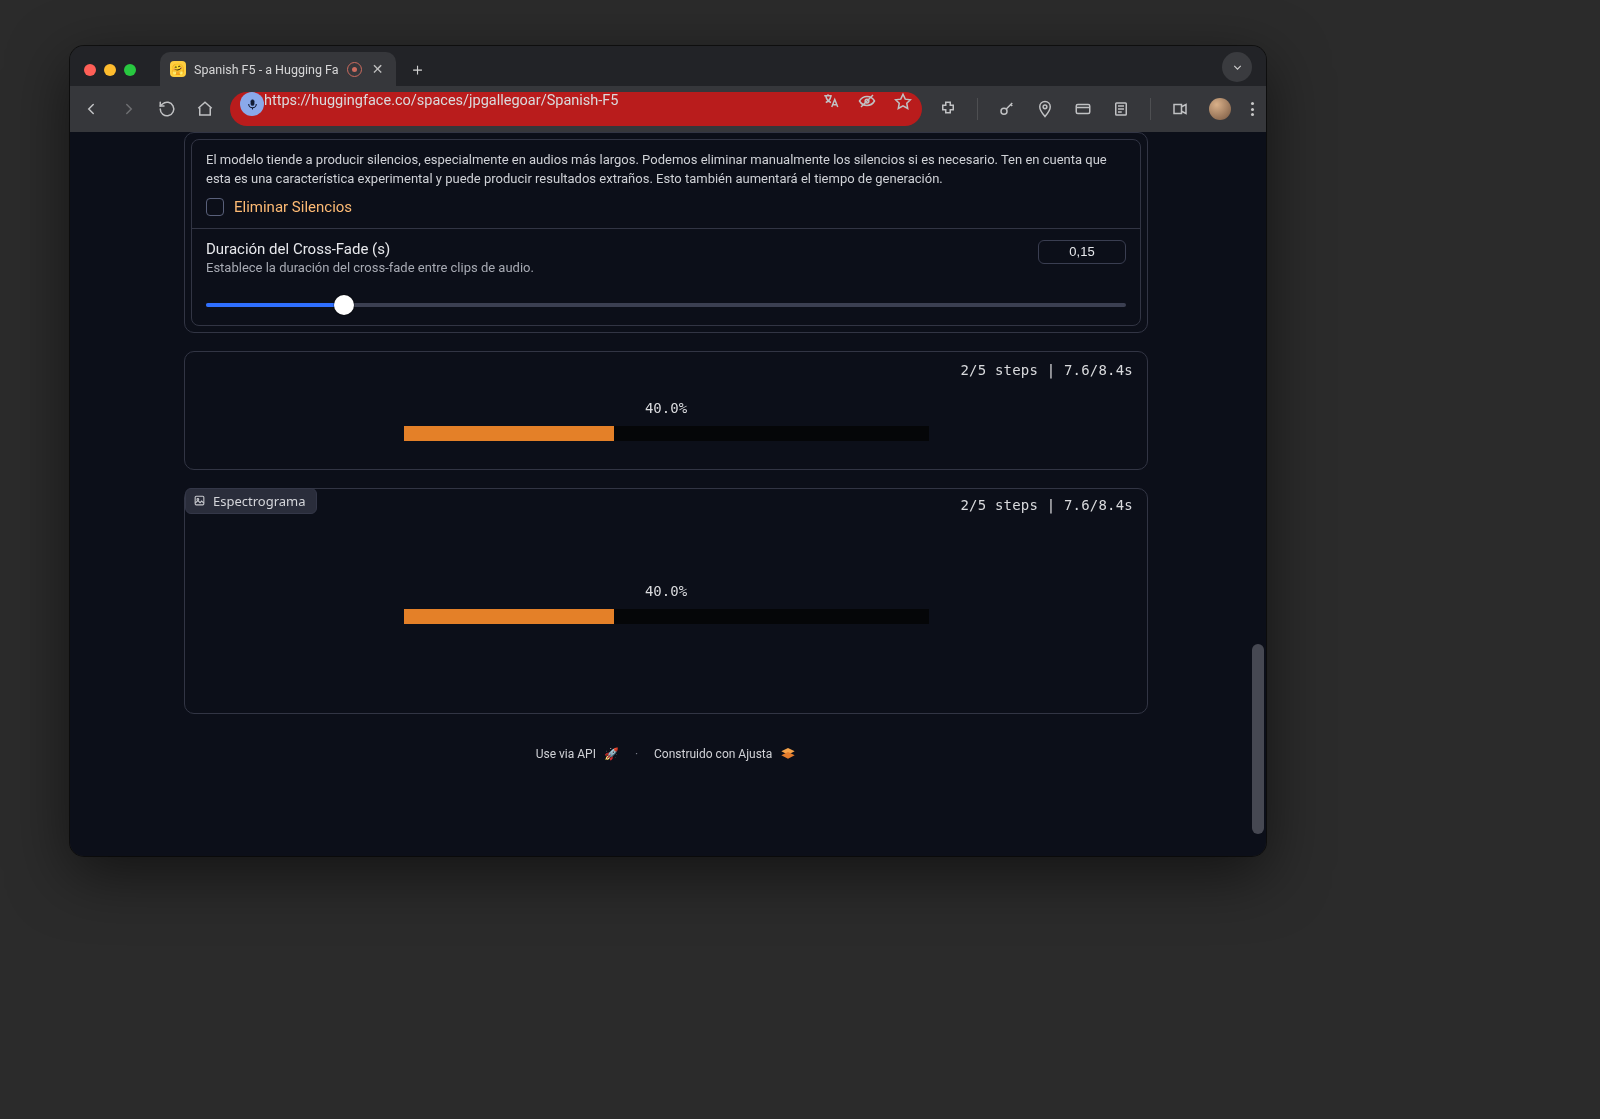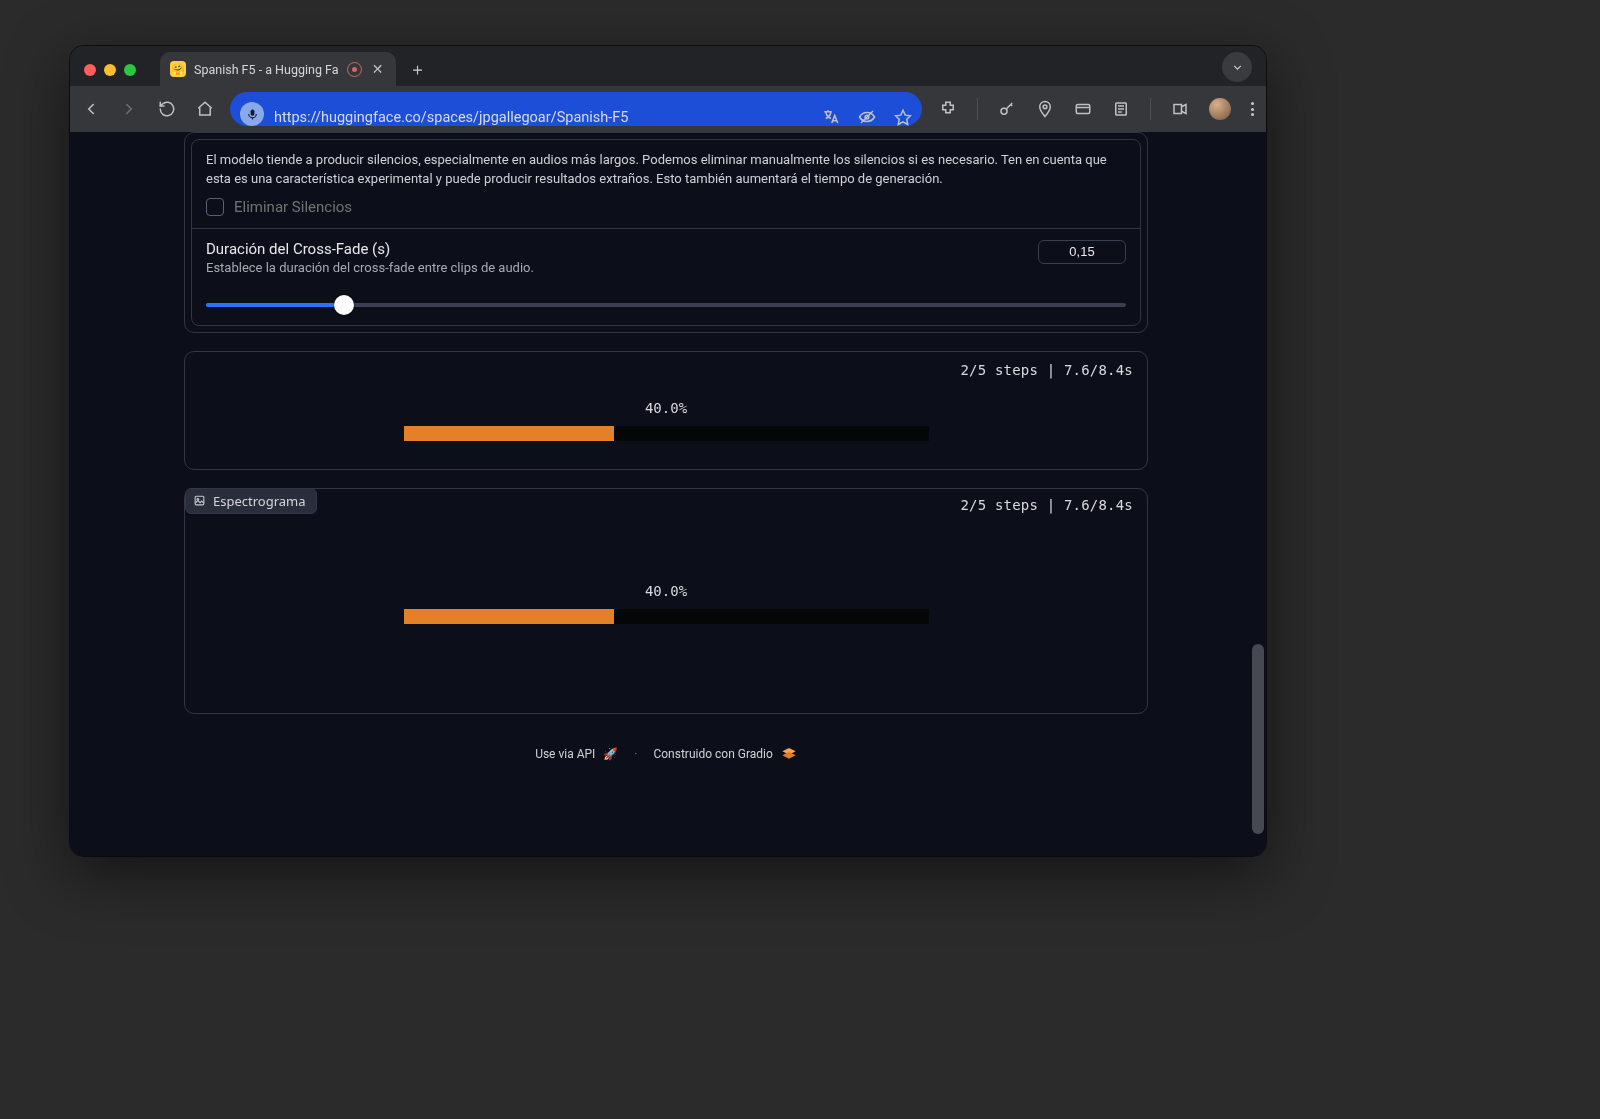--- a/index.html
+++ b/index.html
@@ -57,26 +57,25 @@
     gap: 10px;
   }
   .nav-icons { display:flex; gap:20px; align-items:center; }
   .ticon { width:18px; height:18px; color:#c0c1c3; display:flex; align-items:center; justify-content:center; }
   .ticon.dim { color:#6d6e71; }
   .ticon svg { width:18px; height:18px; stroke: currentColor; fill:none; stroke-width:2; }
 
   .omnibox {
     flex: 0 1 692px;
     height: 34px;
-    background: #1d4ed8;
+    background: #b91c1c;
     border-radius: 17px;
-    display:flex; align-items:flex-end;
+    display:flex; align-items:flex-start;
     padding: 0 10px;
     margin-left: 6px;
-    gap: 10px;
   }
   .mic-chip { width:24px; height:24px; border-radius:50%; background:#8aa9ea; display:flex; align-items:center; justify-content:center; }
   .mic-chip svg { width:13px; height:13px; stroke:#111b34; fill:#111b34; }
   .omni-url { color:#dadadc; font-size:14.5px; white-space:nowrap; overflow:hidden; }
   .omni-right { margin-left:auto; display:flex; gap:18px; align-items:center; }
 
   .tbar-right { margin-left:auto; display:flex; align-items:center; gap:20px; }
   .sep { width:1px; height:22px; background: rgba(255,255,255,0.12); }
   .avatar { width:22px; height:22px; border-radius:50%; background: radial-gradient(circle at 35% 30%, #d9b089, #765640); }
   .kebab { display:flex; flex-direction:column; gap:2.5px; }
@@ -103,21 +102,21 @@
   .panel {
     border: 1px solid #323544;
     border-radius: 8px;
   }
   .section { padding: 11px 14px 12px 14px; }
   .section + .section { border-top: 1px solid #323544; }
   .desc { font-size: 13px; line-height: 1.45; color:#cfd1d6; }
 
   .chk-row { display:flex; align-items:center; gap:10px; margin-top:9px; }
   .chk { width:18px; height:18px; border:1px solid #59607a; border-radius:4px; background:transparent; }
-  .chk-label { font-size:15px; color:#737373; }
+  .chk-label { font-size:15px; color:#fdba74; }
 
   .label-row { display:flex; align-items:flex-start; }
   .label-stack { display:flex; flex-direction:column; gap:2px; }
   .label { font-size:15px; color:#e7e8ec; }
   .sublabel { font-size: 13px; color:#a7aab3; }
 
   .num-input {
     margin-left:auto; width:60px; height:24px;
     border:1px solid #3a3e51; border-radius:6px;
     background:#0c0f19; color:#e7e8ec;
@@ -358,21 +357,21 @@
         <div style="height:55px"></div>
       </div>
 
       <div class="footer">
         <span class="api">
           <span>Use via API</span>
           <span>🚀</span>
         </span>
         <span class="sep-dot">·</span>
         <span style="display:flex;gap:8px;align-items:center;">
-          <span>Construido con Gradio</span>
+          <span>Construido con Ajusta</span>
           <svg class="gradio-icon" viewBox="0 0 24 24">
               <polygon points="12 3 22 8 12 13 2 8" fill="#f6a34a"></polygon>
               <polygon points="12 9 22 14 12 19 2 14" fill="#e47c2c"></polygon>
             </svg>
         </span>
       </div>
 
     </div>
 
     <div class="scroll-gutter">

